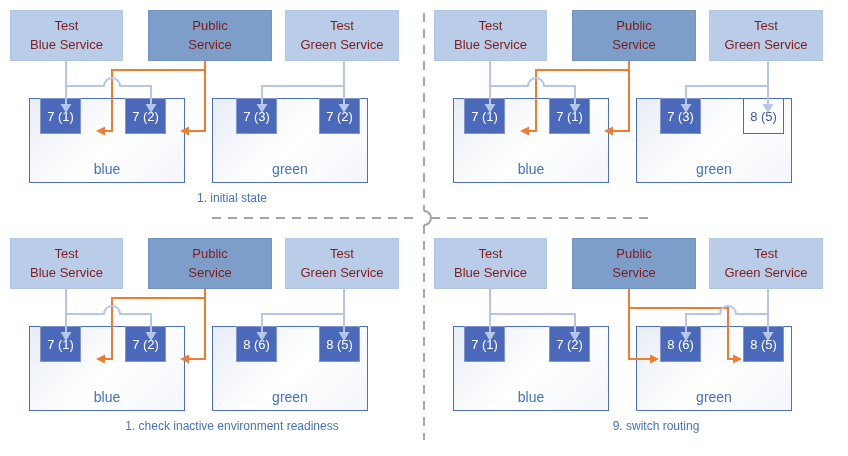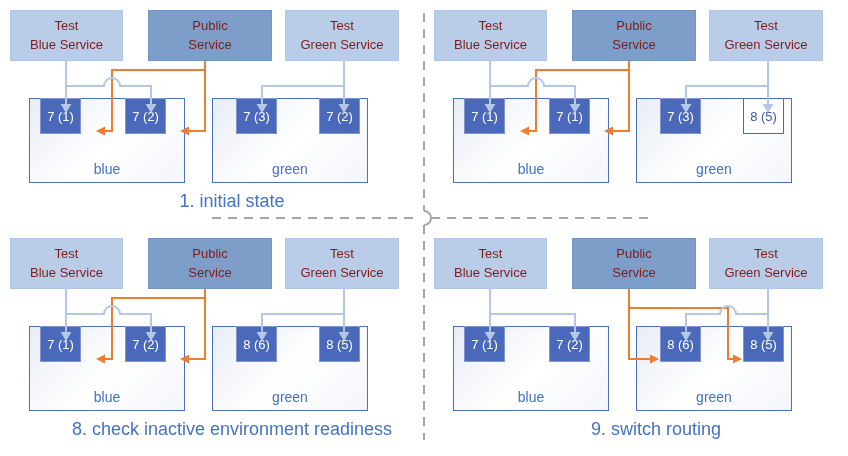--- a/index.html
+++ b/index.html
@@ -22,21 +22,21 @@
   .env-label{position:absolute;left:0;right:0;bottom:5px;text-align:center;
        color:#4472c4;font-size:14px;}
 
   .pod{position:absolute;top:98px;width:41px;height:36px;box-sizing:border-box;
        background:#4a69bb;border:1px solid #8495cd;color:#fff;font-size:13px;
        display:flex;align-items:center;justify-content:center;z-index:1;}
   .pod.outline{background:#fdfdfe;border:1px solid #4a69bb;color:#3c5a9e;}
   .p1{left:40px}.p2{left:125px}.p3{left:236px}.p4{left:319px}
 
   .title{position:absolute;left:0;right:0;top:191px;text-align:center;
-       color:#4472c4;font-size:18px;margin-left:40px;}
+       color:#4472c4;font-size:12px;margin-left:40px;}
 
   svg.arrows{position:absolute;left:0;top:0;width:424px;height:228px;z-index:2;
        pointer-events:none;}
   svg.divider{position:absolute;left:0;top:0;width:848px;height:456px;z-index:3;
        pointer-events:none;}
   .lb{stroke:#b4c7e7;stroke-width:2;fill:none}
   .lbf{fill:#b4c7e7}
   .or{stroke:#ed7d31;stroke-width:2;fill:none}
   .orf{fill:#ed7d31}
   .dash{stroke:#a6a6a6;stroke-width:2;fill:none;stroke-dasharray:9 7}
@@ -154,21 +154,21 @@
     <polygon class="orf" points="96,131 105,126.5 105,135.5"></polygon>
     <path class="lb" d="M66,61 V105"></path>
     <polygon class="lbf" points="60.5,104 71.5,104 66,113"></polygon>
     <path class="lb" d="M66,86 H104 a8,8 0 0 1 16,0 H151 V105"></path>
     <polygon class="lbf" points="145.5,104 156.5,104 151,113"></polygon>
     <path class="lb" d="M344,61 V105"></path>
     <polygon class="lbf" points="338.5,104 349.5,104 344,113"></polygon>
     <path class="lb" d="M344,86 H262 V105"></path>
     <polygon class="lbf" points="256.5,104 267.5,104 262,113"></polygon>
   </svg>
-  <div class="title">8. check inactive environment readiness</div>
+  <div class="title">1. check inactive environment readiness</div>
 </div>
 
 <div class="quadrant q4">
   <div class="svc light svc-blue">
     <span>Test</span>
     <span>Blue Service</span>
   </div>
   <div class="svc mid svc-public">
     <span>Public</span>
     <span>Service</span>

